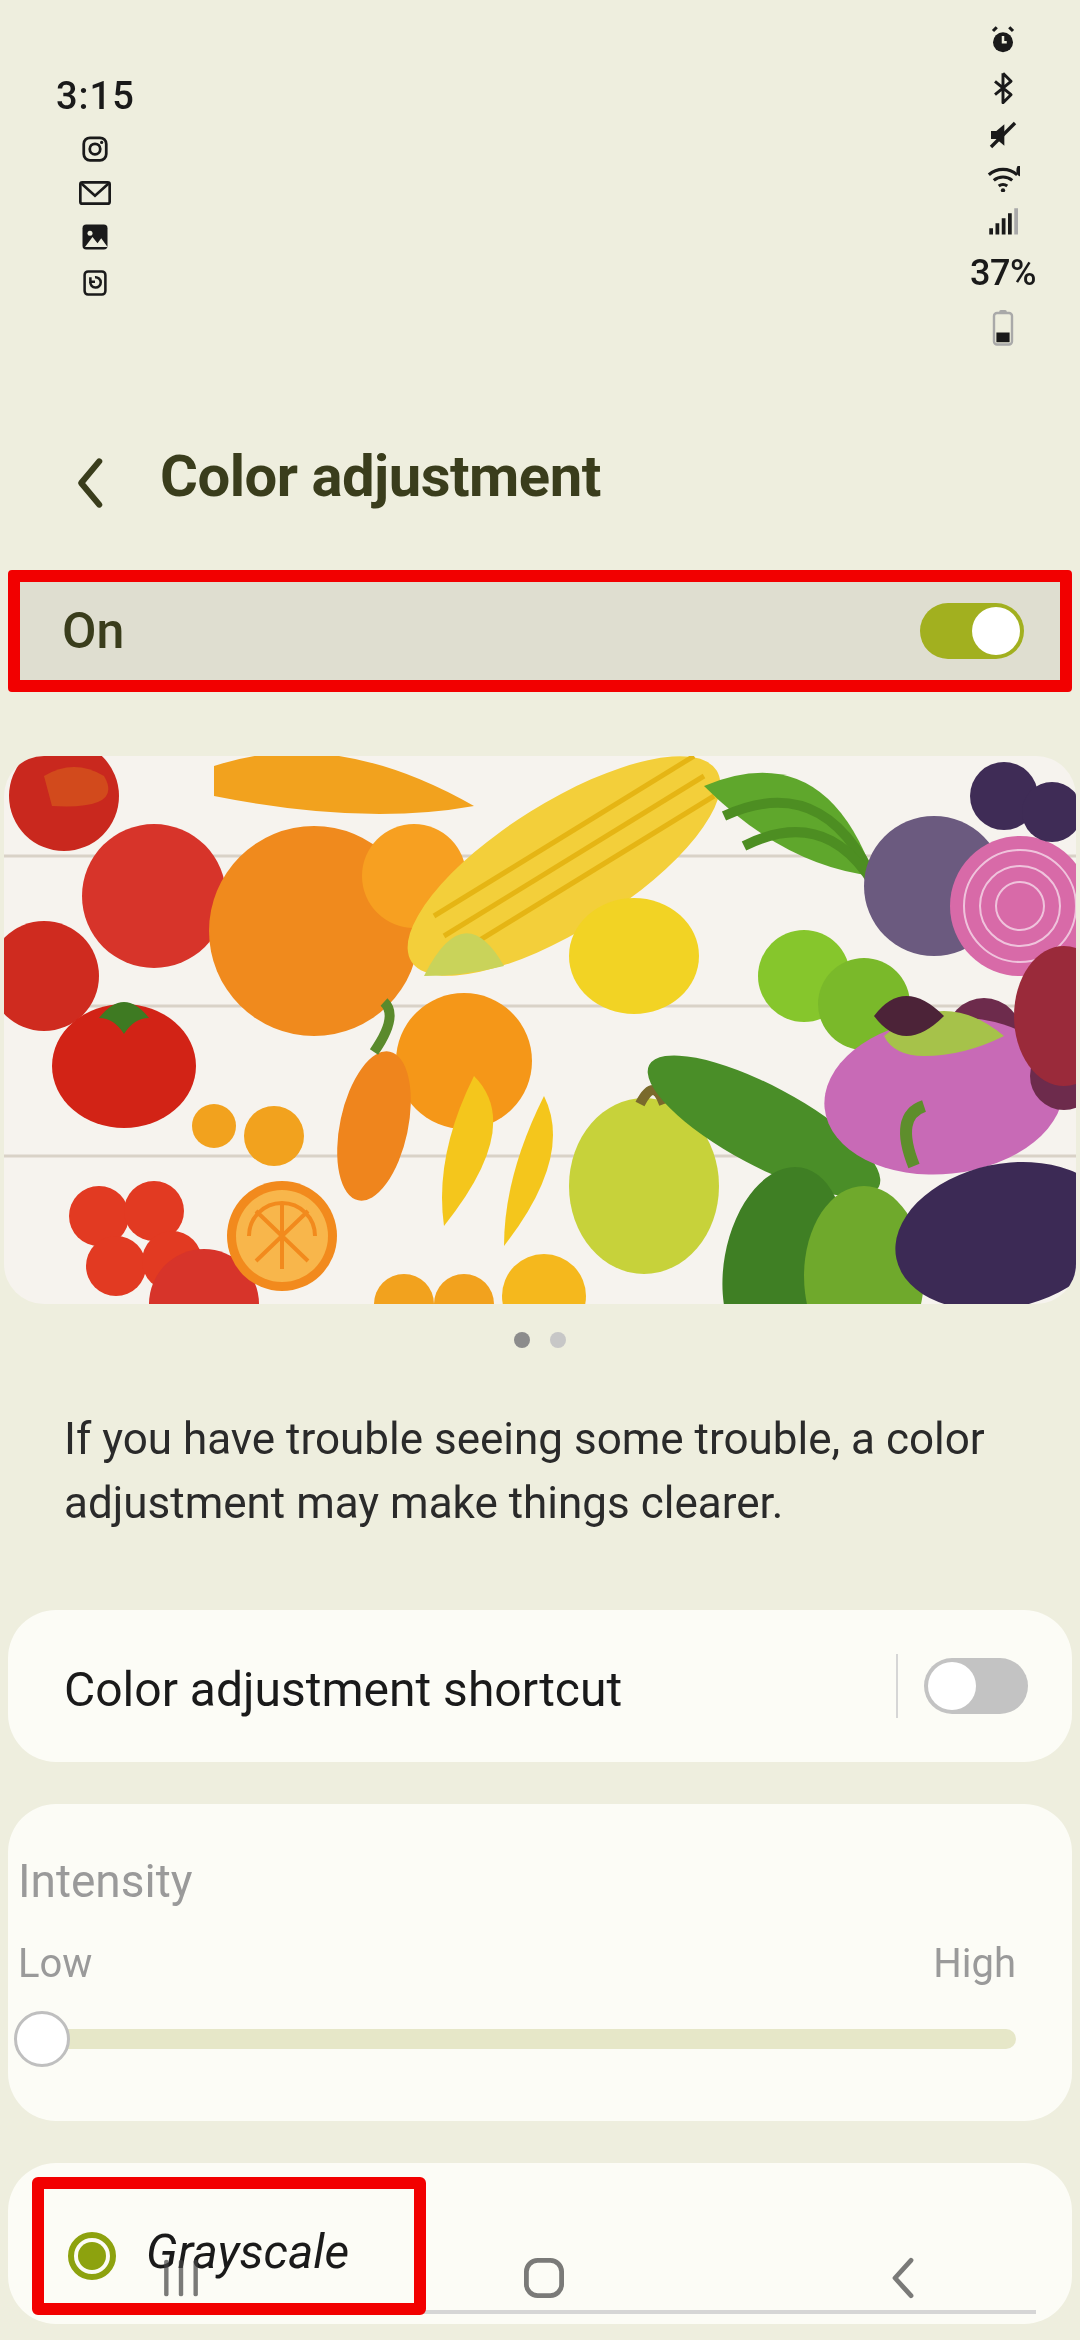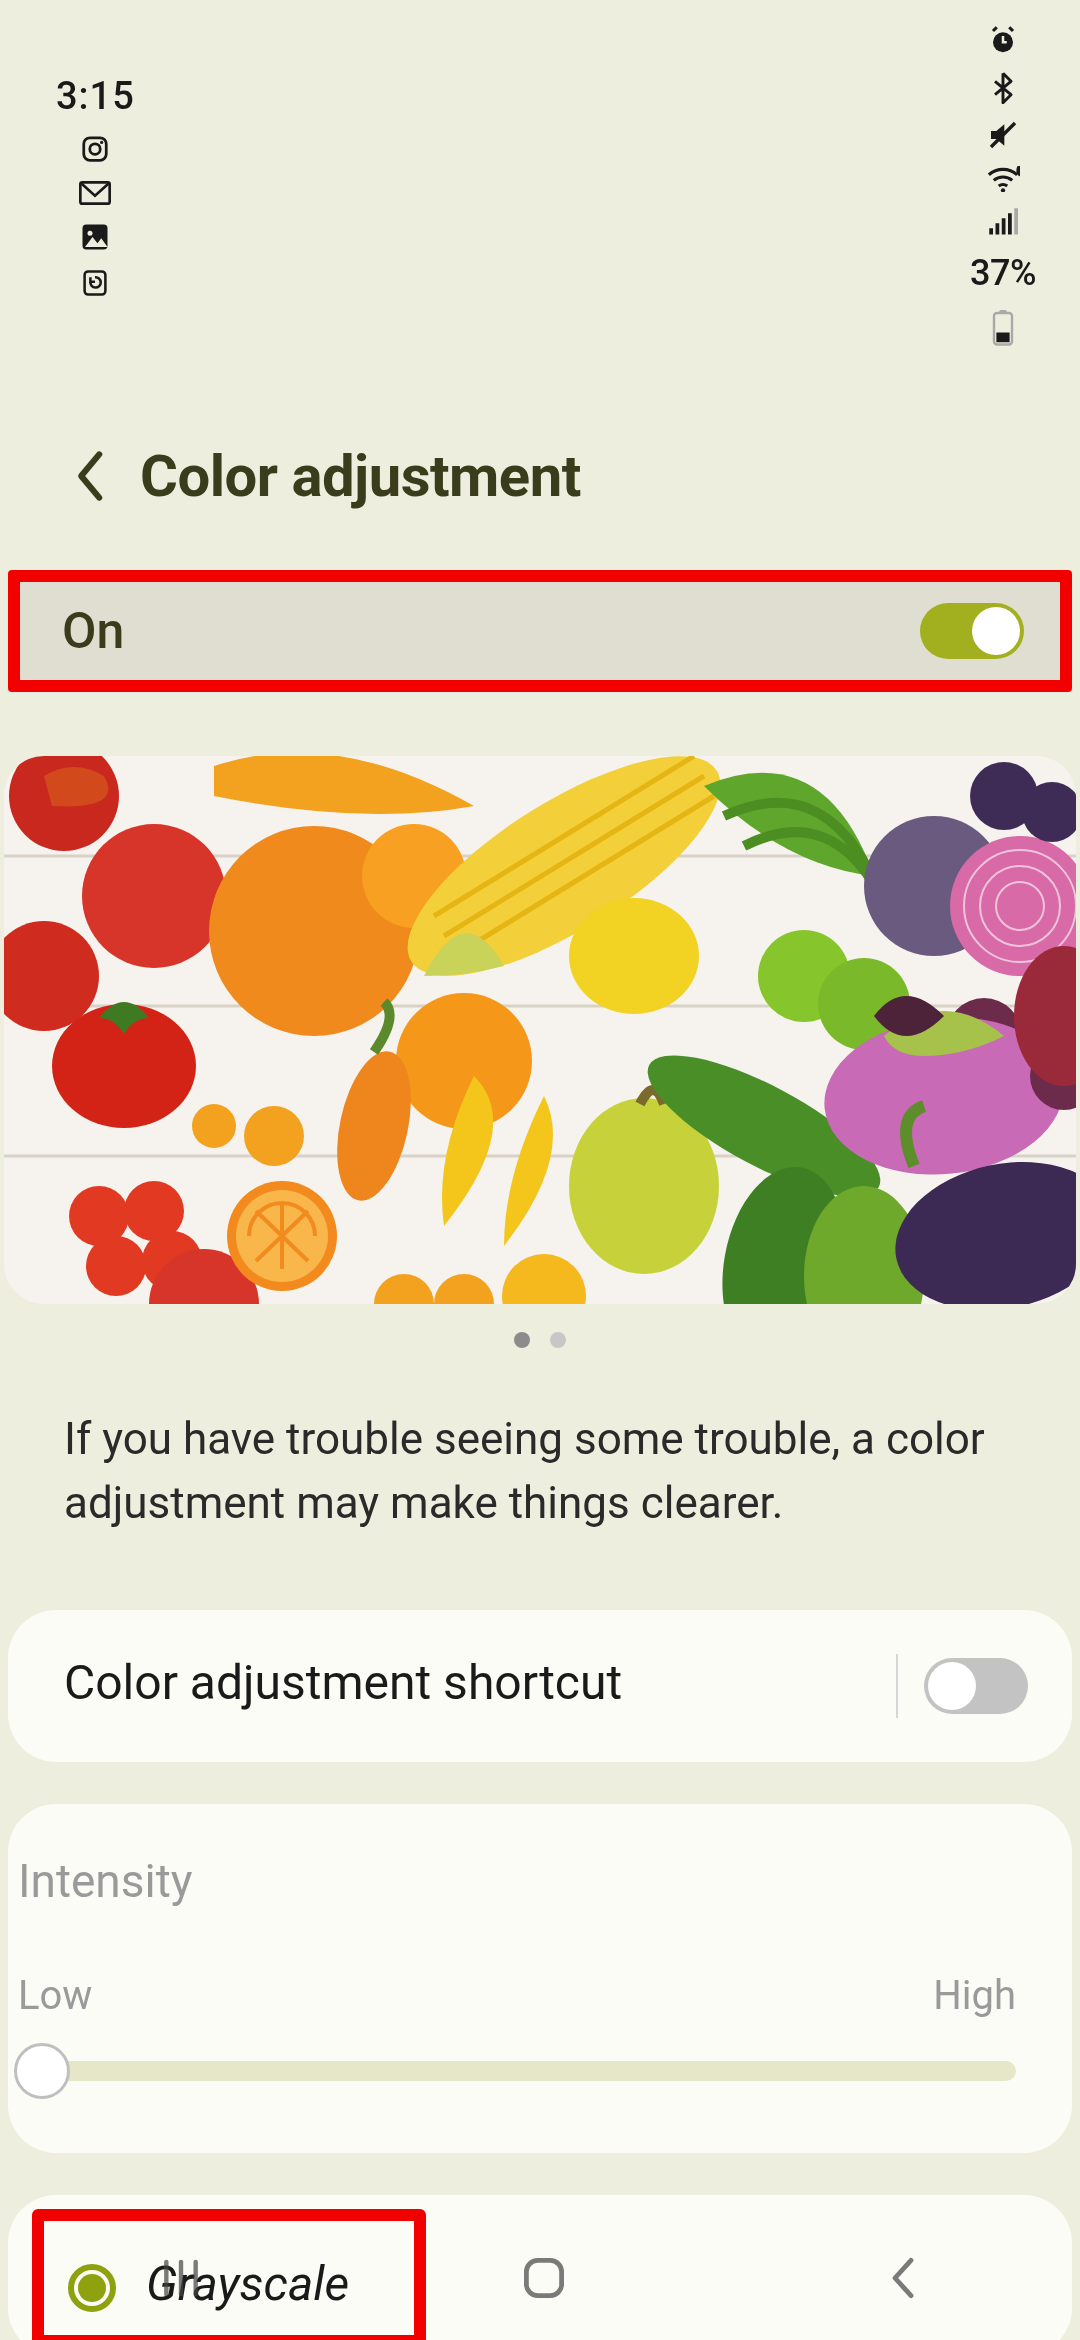--- a/index.html
+++ b/index.html
@@ -24,22 +24,22 @@
     font-weight:500;
   }
   .status-left,.status-right{display:flex;align-items:center;gap:16px;flex-direction:column;}
   .status-left .clock{font-size:38px;letter-spacing:1px;}
   .ic{display:inline-flex;align-items:center;justify-content:center;}
   .status-right .pct{font-size:36px;letter-spacing:-0.5px;}
 
   
   .header{
     display:flex;
-    align-items:center;
-    gap:28px;
+    align-items:flex-end;
+    gap:48px;
     padding:96px 56px 60px 72px;
   }
   .header .back svg{stroke:#3a3d1c;}
   .header h1{
     margin:0;
     font-size:58px;
     font-weight:700;
     color:#3a3d1c;
     letter-spacing:-0.5px;
   }
@@ -106,33 +106,33 @@
 
   
   .card{
     background:#fcfcf6;
     border-radius:48px;
     margin:60px 8px 0 8px;
   }
 
   
   .row{
-    display:flex;align-items:flex-start;justify-content:space-between;
+    display:flex;align-items:flex-end;justify-content:space-between;
     padding:44px 44px 44px 56px;
   }
   .row .lbl{font-size:48px;color:#1a1a1a;}
   .row .right{display:flex;align-items:center;gap:26px;}
   .divider-v{width:2px;height:64px;background:#d6d6d6;}
 
   
   .intensity-card{padding:50px 56px 54px 56px;}
   .intensity-card .h{font-size:46px;color:#9a9a9a;}
   .intensity-card .labels{
     display:flex;justify-content:space-between;
-    font-size:40px;color:#9a9a9a;margin-top:64px;
+    font-size:40px;color:#9a9a9a;margin-top:32px;
   }
   .slider{
     position:relative;margin-top:24px;height:56px;
   }
   .slider .track{
     position:absolute;left:0;right:0;top:18px;height:20px;
     border-radius:20px;background:#e6e7c8;
   }
   .slider .thumb{
     position:absolute;left:-4px;top:0;

